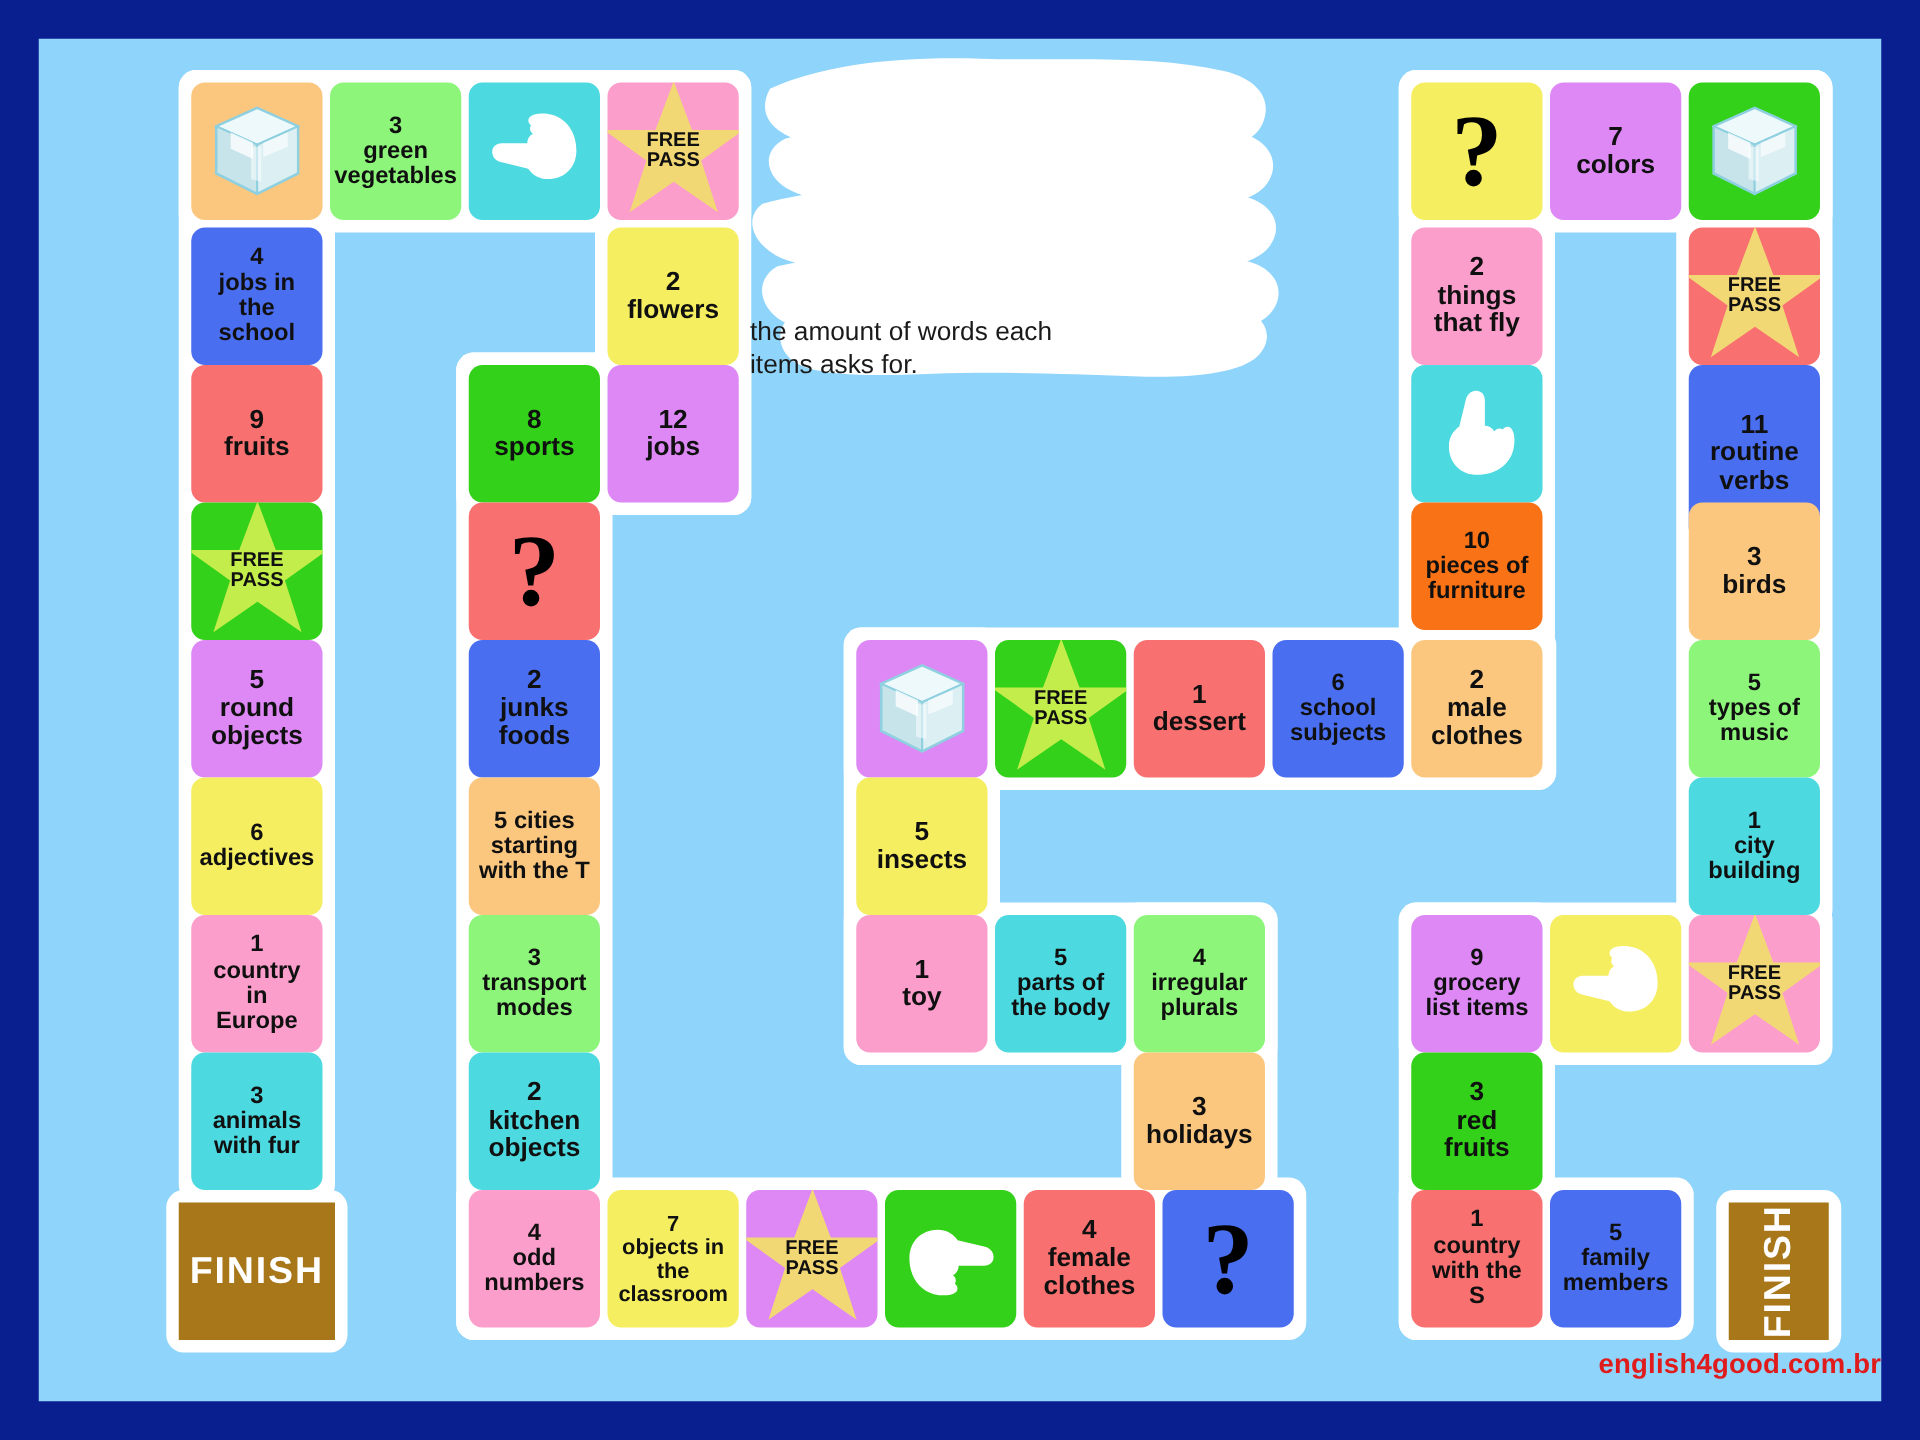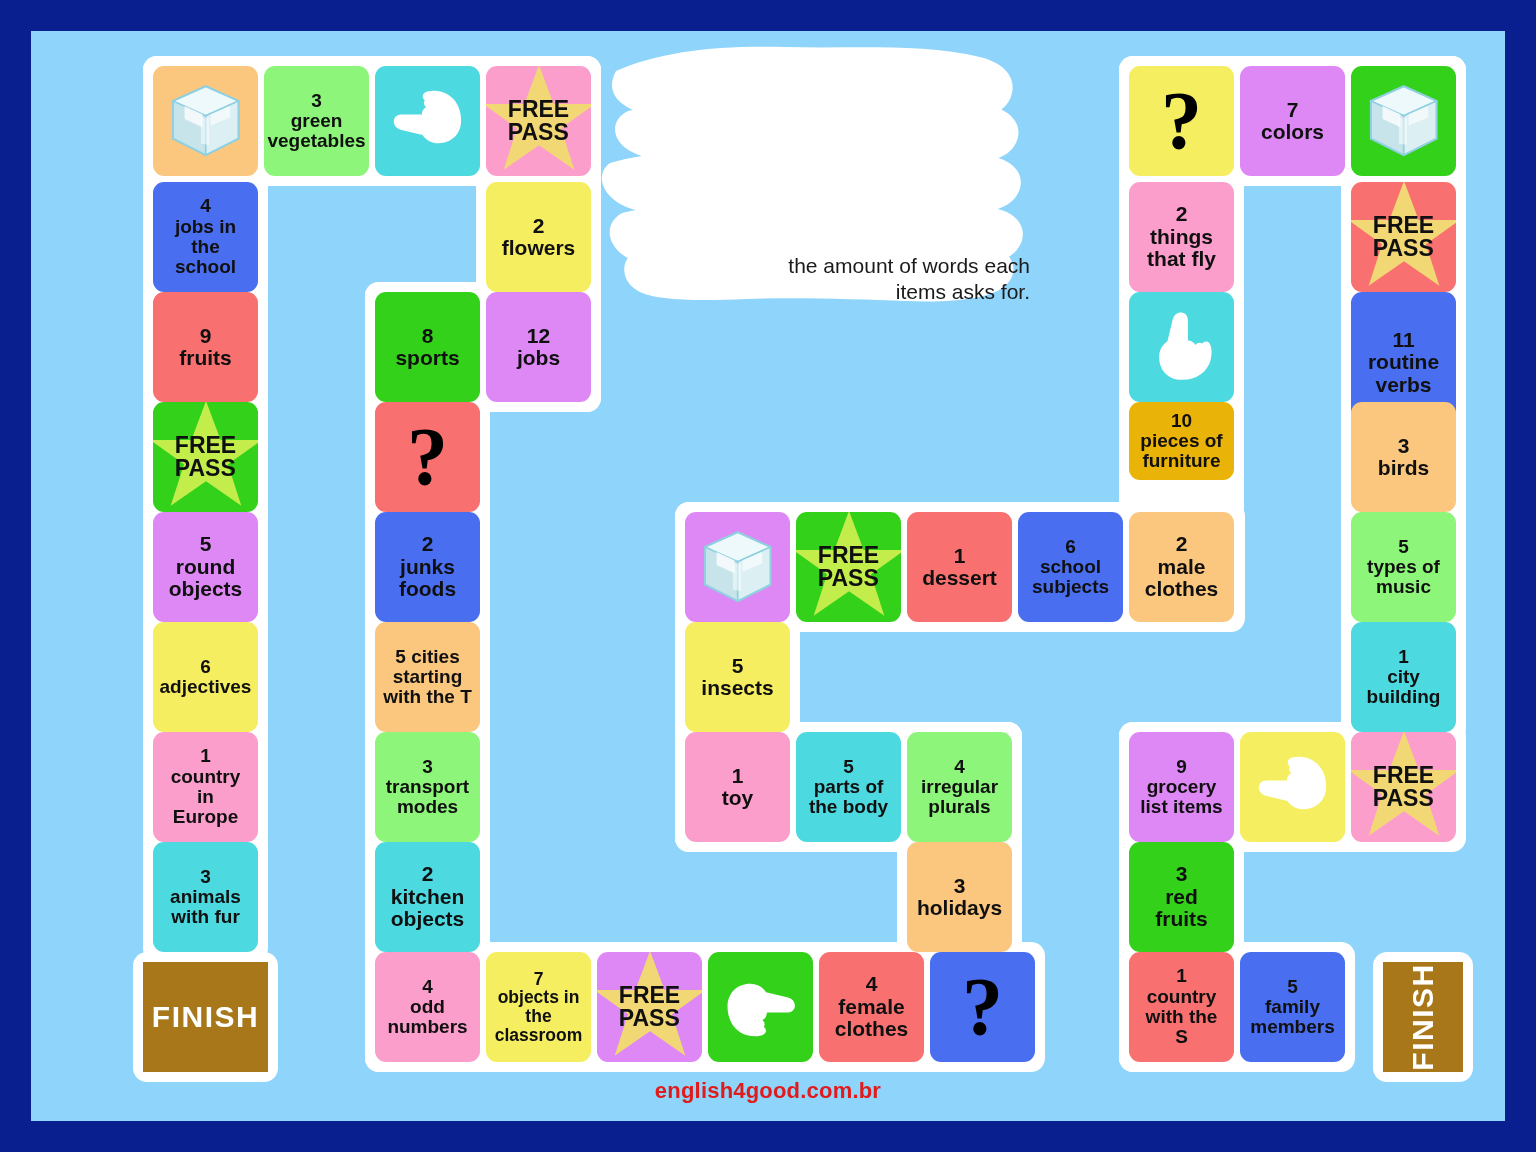--- a/index.html
+++ b/index.html
@@ -62,24 +62,24 @@
     position:absolute;
     left:50%;top:50%;
     width:116%;height:116%;
     transform:translate(-50%,-50%);
     pointer-events:none;
   }
   .fp-label{
     position:relative;
     z-index:3;
     font-weight:bold;
-    font-size:23px;
+    font-size:16px;
     line-height:1.02;
     color:#101010;
-    text-align:left;
+    text-align:right;
   }
   
   .qmark{
     font-size:82px;
     font-weight:bold;
     line-height:0.85;
     color:#000;
     font-family:"Liberation Serif", serif;
   }
   
@@ -103,25 +103,25 @@
     line-height:0.95;
     letter-spacing:-0.5px;
     z-index:4;
   }
   #title-sub{
     position:absolute;left:0;top:172px;width:100%;
     text-align:center;color:#13208e;font-weight:bold;font-size:30px;z-index:4;
   }
   #title-desc{
     position:absolute;left:0;top:216px;width:100%;
-    text-align:right;color:#1a1a1a;font-size:21px;line-height:1.25;z-index:4;
+    text-align:left;color:#1a1a1a;font-size:21px;line-height:1.25;z-index:4;
   }
   #footer{
     position:absolute;left:0;top:1047px;width:100%;
-    text-align:center;
+    text-align:right;
     color:#e01b1b;
     font-weight:bold;
     font-size:22px;
     letter-spacing:0.2px;
   }
 </style>
 </head>
 <body>
 
 <div id="board">
@@ -330,21 +330,21 @@
       <div class="tile" style="left: 1098px; top: 261px; width: 105px; height: 110px; background: rgb(77, 217, 224);">
         <svg class="hand" viewBox="0 0 100 100">
           <g transform="rotate(-90 50 50)">
             <path fill="#ffffff" d="M6,50 C6,32 19,20 36,20 C45,20 52,24 57,31 L86,38 C93,40 95,45 95,49 C95,54 91,58 85,58 L58,58 C58,62 56,66 52,68 C55,70 56,74 54,77 C57,79 58,83 55,86 C50,90 40,90 32,88 C17,84 6,70 6,50 Z"></path>
           </g>
         </svg>
       </div>
       <div class="tile" style="left: 1320px; top: 261px; width: 105px; height: 141px; background: rgb(74, 110, 240);">
         <span>11<br>routine<br>verbs</span>
       </div>
-      <div class="tile small" style="left: 1098px; top: 371px; width: 105px; height: 78px; background: #eab308;">
+      <div class="tile small" style="left: 1098px; top: 371px; width: 105px; height: 102px; background: #f97316;">
         <span>10<br>pieces of<br>furniture</span>
       </div>
       <div class="tile" style="left: 1320px; top: 371px; width: 105px; height: 110px; background: rgb(251, 199, 127);">
         <span>3<br>birds</span>
       </div>
       <div class="tile small" style="left: 1320px; top: 481px; width: 105px; height: 110px; background: rgb(140, 245, 122);">
         <span>5<br>types of<br>music</span>
       </div>
       <div class="tile small" style="left: 1320px; top: 591px; width: 105px; height: 110px; background: rgb(77, 217, 224);">
         <span>1<br>city<br>building</span>

